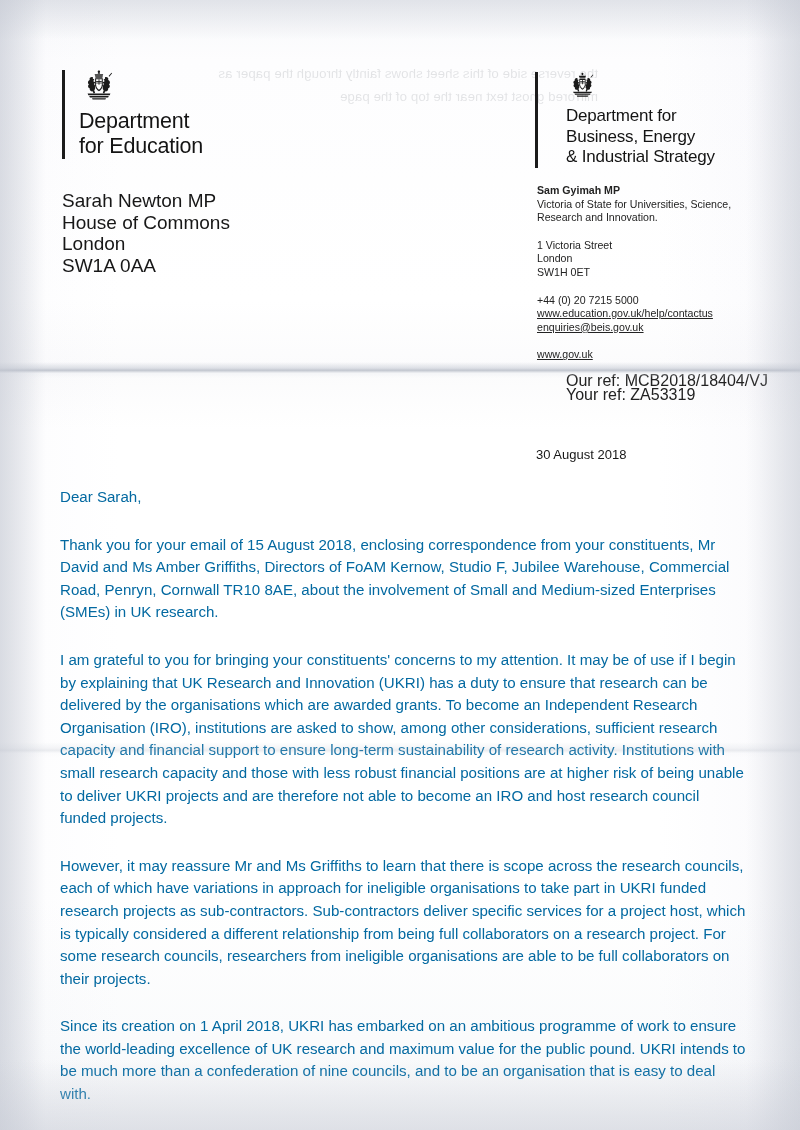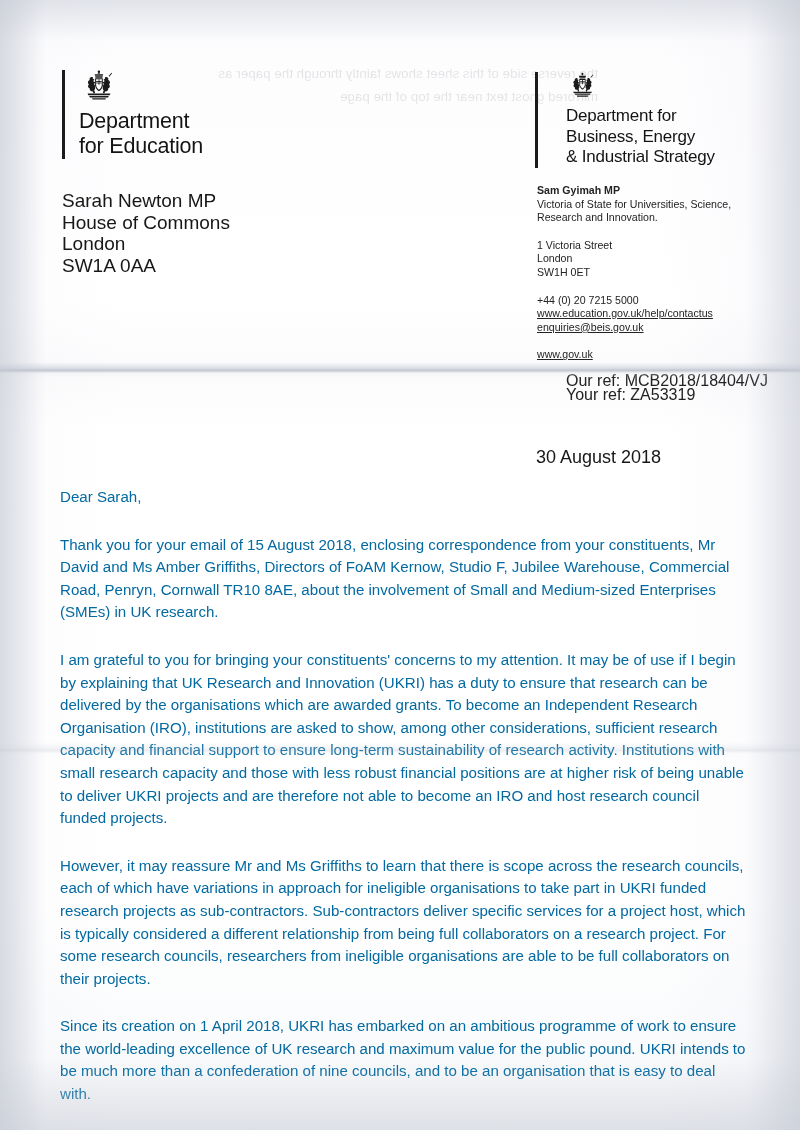--- a/index.html
+++ b/index.html
@@ -172,21 +172,21 @@
     font-size: 16px;
     line-height: 14px;
     color: #222;
   }
 
   
   .letter-date {
     position: absolute;
     left: 536px;
     top: 447px;
-    font-size: 18px;
+    font-size: 13px;
     color: #171717;
   }
 
   
   .body-block {
     position: absolute;
     left: 60px;
     top: 486px;
     width: 686px;
     font-size: 15.1px;

